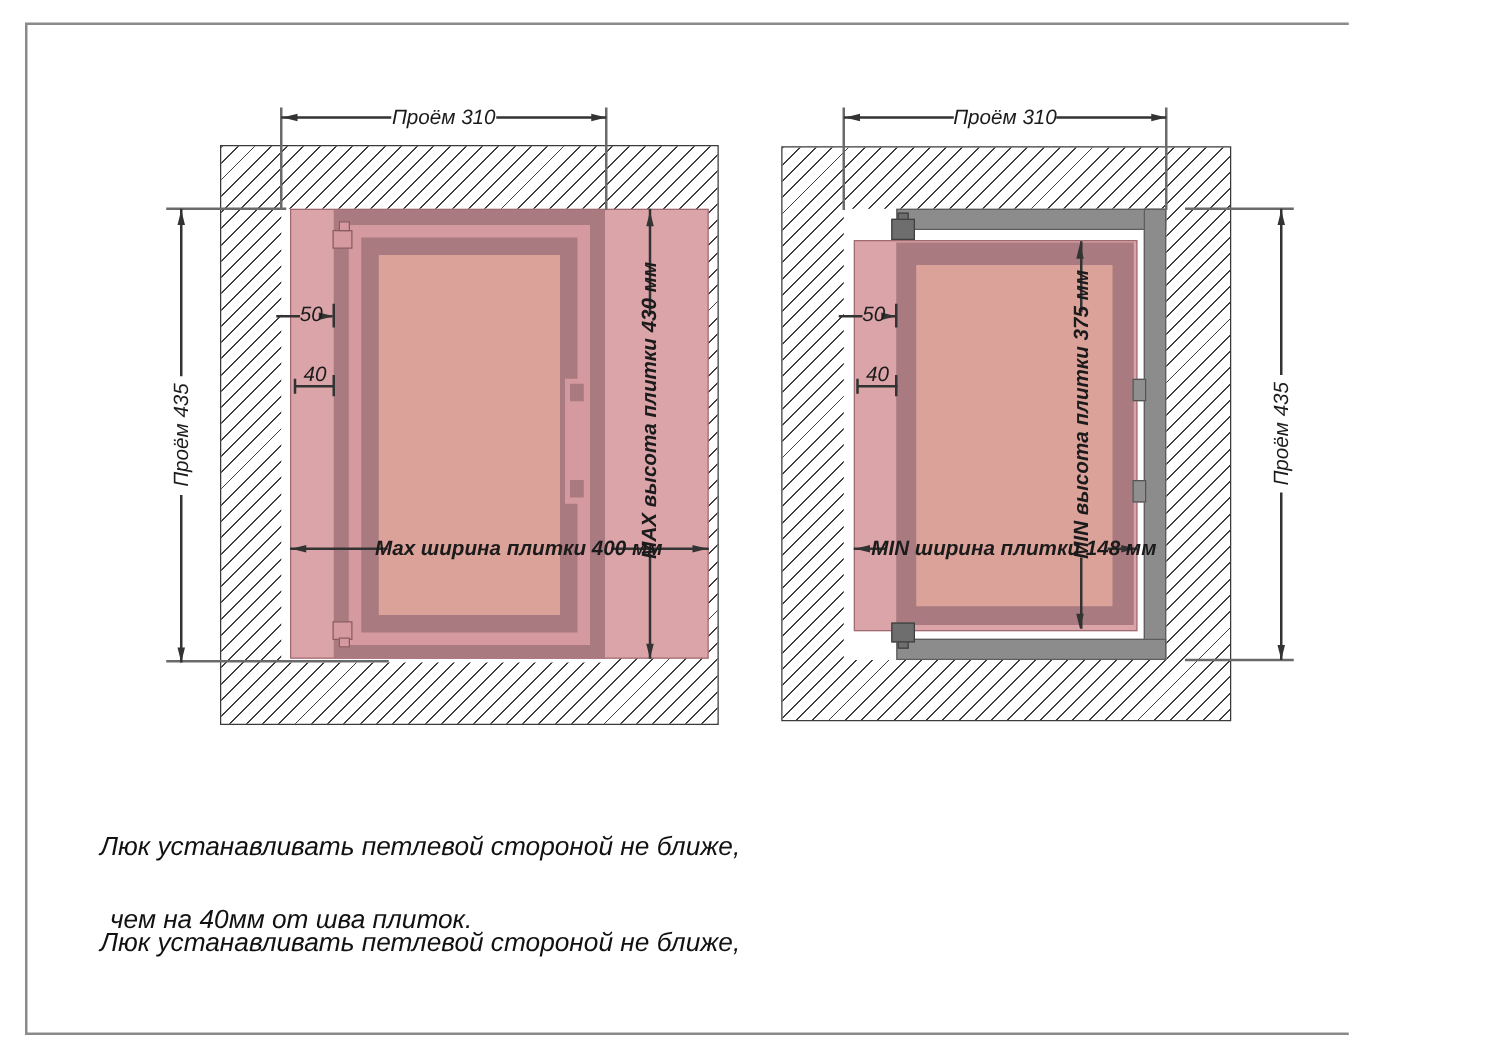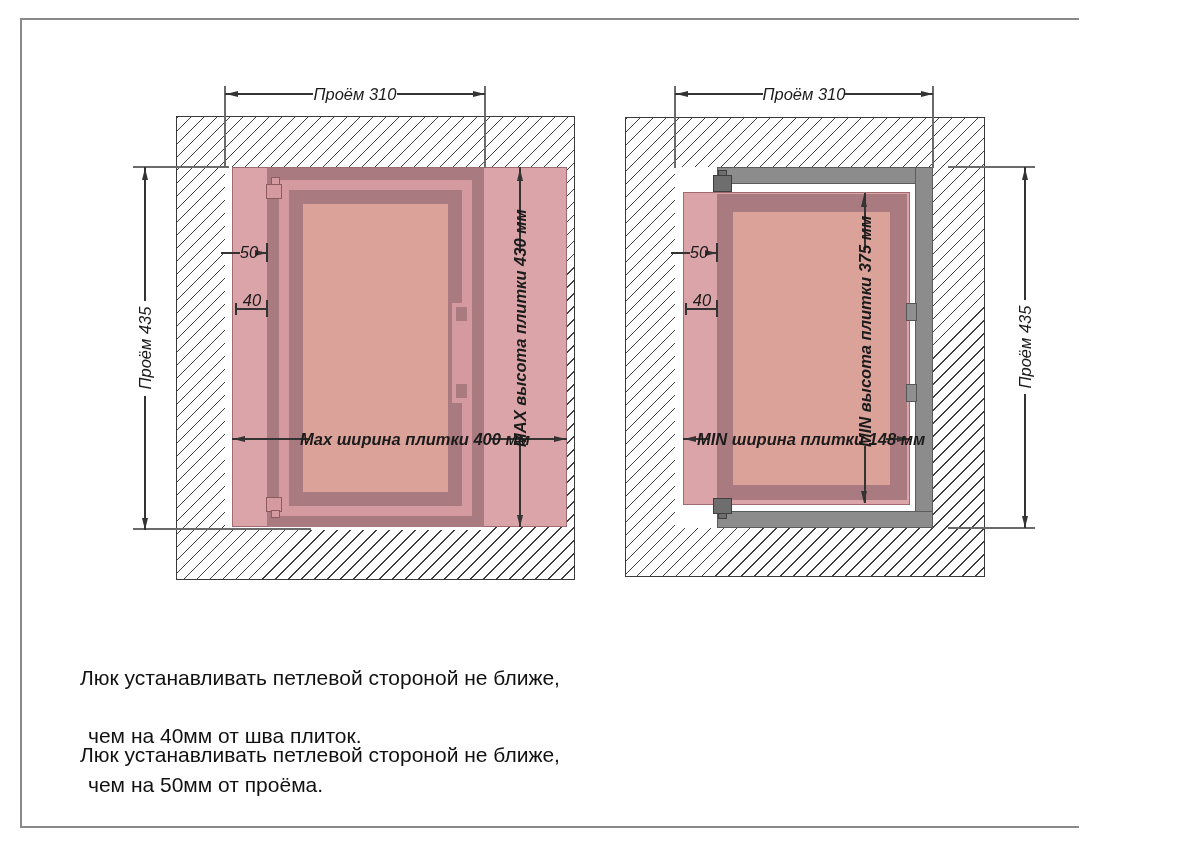--- a/index.html
+++ b/index.html
@@ -21,21 +21,21 @@
   .ln{background:#333;}
   .ext{background:#6a6a6a;}
   .lbl{font-style:italic;font-size:16.5px;color:#1b1b1b;text-align:center;
        white-space:nowrap;line-height:20px;height:20px;}
   .b{font-weight:bold;}
   .vl{transform:rotate(-90deg);}
   .aL{width:0;height:0;border-top:3.5px solid transparent;border-bottom:3.5px solid transparent;border-right:12px solid #333;}
   .aR{width:0;height:0;border-top:3.5px solid transparent;border-bottom:3.5px solid transparent;border-left:12px solid #333;}
   .aU{width:0;height:0;border-left:3.5px solid transparent;border-right:3.5px solid transparent;border-bottom:12px solid #333;}
   .aD{width:0;height:0;border-left:3.5px solid transparent;border-right:3.5px solid transparent;border-top:12px solid #333;}
-  .note{font-size:21px;color:#111;white-space:nowrap;line-height:30px;}
+  .note{font-style:italic;font-size:21px;color:#111;white-space:nowrap;line-height:30px;}
   .pborder{border:2px solid #8a8a8a;}
 </style>
 </head>
 <body>
 
 <div class="page">
   <div class="abs pborder" style="left:20px;top:18px;width:1158px;height:810px;"></div>
 
   <div class="abs hatch" style="left:176px;top:116px;width:399px;height:464px;"></div>
   <div class="abs white" style="left:225px;top:167px;width:260px;height:363px;"></div>
@@ -141,14 +141,13 @@
 
   <div class="abs ln" style="left:864px;top:193px;width:2px;height:57px;"></div>
   <div class="abs ln" style="left:864px;top:446px;width:2px;height:57px;"></div>
   <div class="abs aU" style="left:861px;top:195px;"></div>
   <div class="abs aD" style="left:861px;top:491px;"></div>
   <div class="abs lbl b vl" style="left:765px;top:337px;width:200px;">MIN высота плитки 375 мм</div>
 
   <div class="abs note" style="left:80px;top:663px;">Люк устанавливать петлевой стороной не ближе,</div>
   <div class="abs note" style="left:88px;top:721px;">чем на 40мм от шва плиток.</div>
   <div class="abs note" style="left:80px;top:740px;">Люк устанавливать петлевой стороной не ближе,</div>
-  <div class="abs note" style="left:88px;top:770px;">чем на 50мм от проёма.</div>
 </div>
 
 </body></html>

